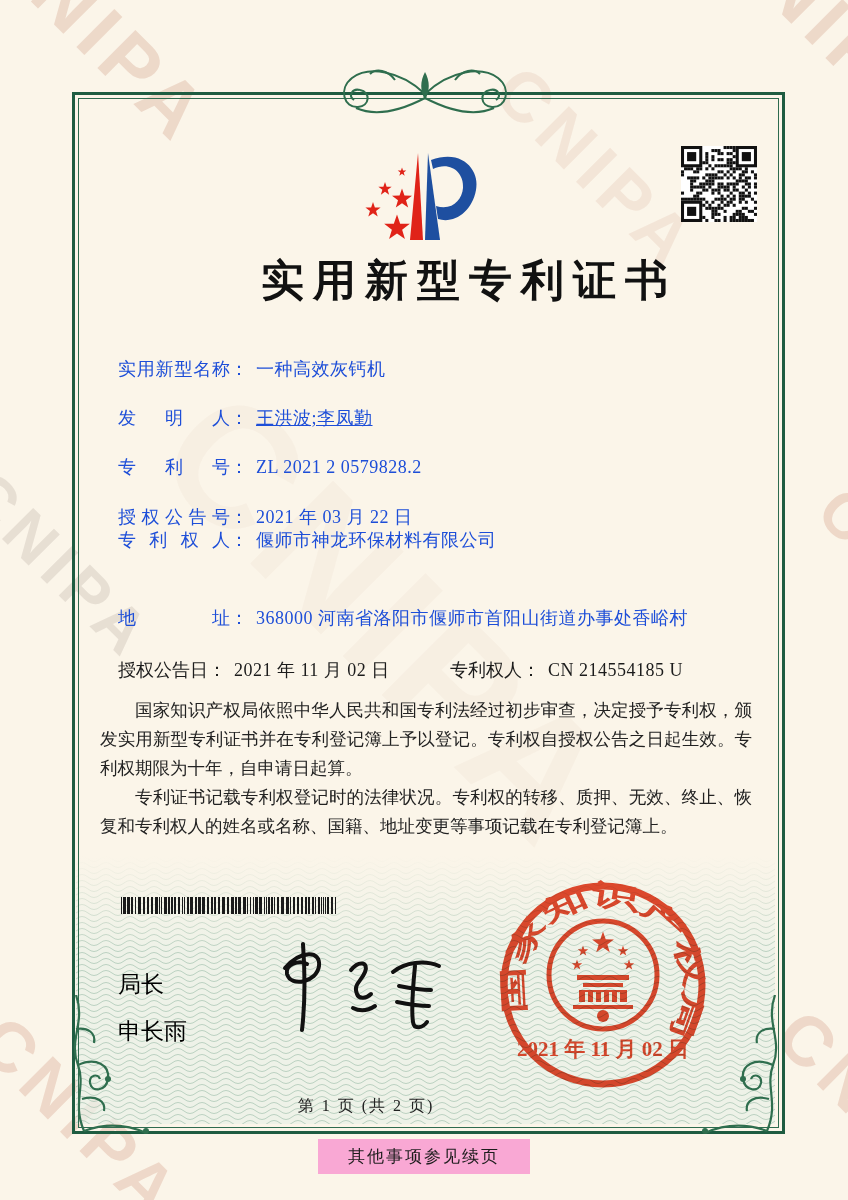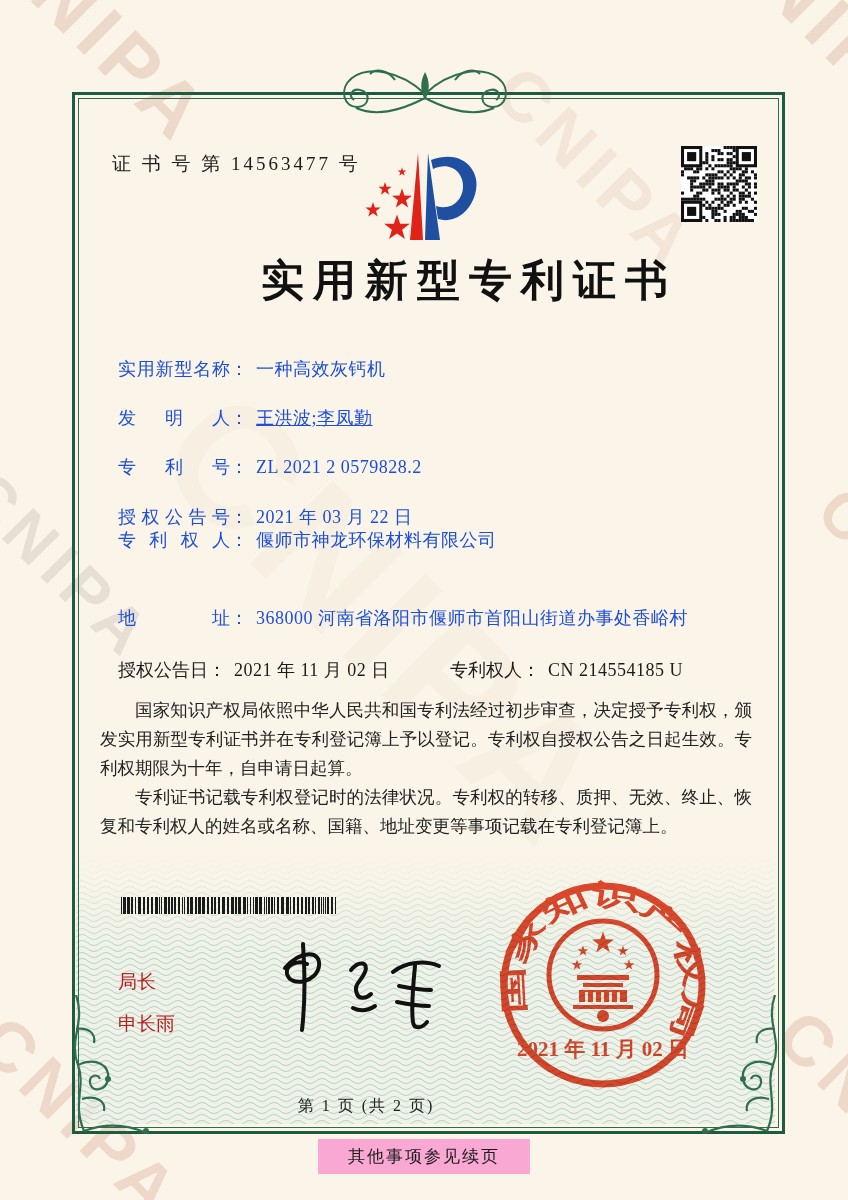--- a/index.html
+++ b/index.html
@@ -31,21 +31,21 @@
          letter-spacing:9px;color:#111;}
   .field-row{position:absolute;left:118px;font-size:18px;white-space:nowrap;z-index:4;color:#1d4ed8;}
   .field-label{display:inline-block;width:112px;text-align:justify;text-align-last:justify;vertical-align:bottom;}
   .field-colon{display:inline-block;}
   .field-value{margin-left:8px;letter-spacing:.5px;}
   #grant-row{position:absolute;left:118px;top:658px;font-size:18px;white-space:nowrap;z-index:4;color:#1c1c1c;}
   #grant-no{position:absolute;left:332px;top:0;white-space:nowrap;}
   #paras{left:100px;top:696px;width:652px;font-size:17.5px;line-height:29px;text-align:justify;color:#222;}
   #paras p{margin:0;text-indent:2em;}
   #barcode{left:121px;top:897px;}
-  #officer{left:118px;top:969px;font-family:Liberation Serif, serif;font-size:19px;color:#b91c1c;}
+  #officer{left:118px;top:969px;font-family:Liberation Serif, serif;font-size:23px;color:#000000;}
   #officer div{margin-bottom:16px;}
   #signature{left:255px;top:938px;z-index:5;}
   #seal{left:493px;top:875px;z-index:6;mix-blend-mode:multiply;}
   #page-no{left:72px;top:1096px;width:588px;text-align:center;font-size:16px;letter-spacing:2px;color:#222;}
   #note{left:0;top:1139px;width:848px;text-align:center;z-index:4;}
   #note span{display:inline-block;background:#f9a8d4;padding:6px 30px;font-size:17px;letter-spacing:2px;color:#1c1c1c;}
 </style>
 </head>
 <body>
 
@@ -146,21 +146,20 @@
       <path d="M14,0 C24,28 6,44 16,70 C24,92 10,108 22,136"></path>
       <path d="M16,70 C34,62 48,70 46,84 C44,96 30,98 28,88 C27,80 36,78 38,84"></path>
       <path d="M22,136 C44,128 66,130 84,138"></path>
       <path d="M20,104 C34,100 44,106 42,116"></path>
       <path d="M14,34 C26,32 34,38 32,48"></path>
     </g>
     <circle cx="46" cy="84" r="3" fill="#2f6e4e"></circle>
     <circle cx="84" cy="136" r="3" fill="#2f6e4e"></circle>
   </svg>
 
-  <div class="content" id="cert-no">证 书 号 第 14563477 号</div>
 
   <svg class="content" id="logo" width="150" height="115" viewBox="0 0 150 115">
     <defs>
       <path id="star" d="M0,-10 L2.35,-3.24 L9.51,-3.09 L3.8,1.24 L5.88,8.09 L0,4 L-5.88,8.09 L-3.8,1.24 L-9.51,-3.09 L-2.35,-3.24 Z"></path>
     </defs>
     <path d="M79,18 C112,6 128,30 124,48 C120,70 102,82 86,77 L84,64 C100,69 110,58 111,46 C112,30 98,19 81,27 Z" fill="#1e4fa0"></path>
     <polygon points="76,11 88,98 73,98" fill="#1e4fa0"></polygon>
     <polygon points="66,11 71,98 58,98" fill="#e02318"></polygon>
     <use href="#star" transform="translate(50,30) scale(0.45)" fill="#e02318"></use>
     <use href="#star" transform="translate(33,47) scale(0.7)" fill="#e02318"></use>

